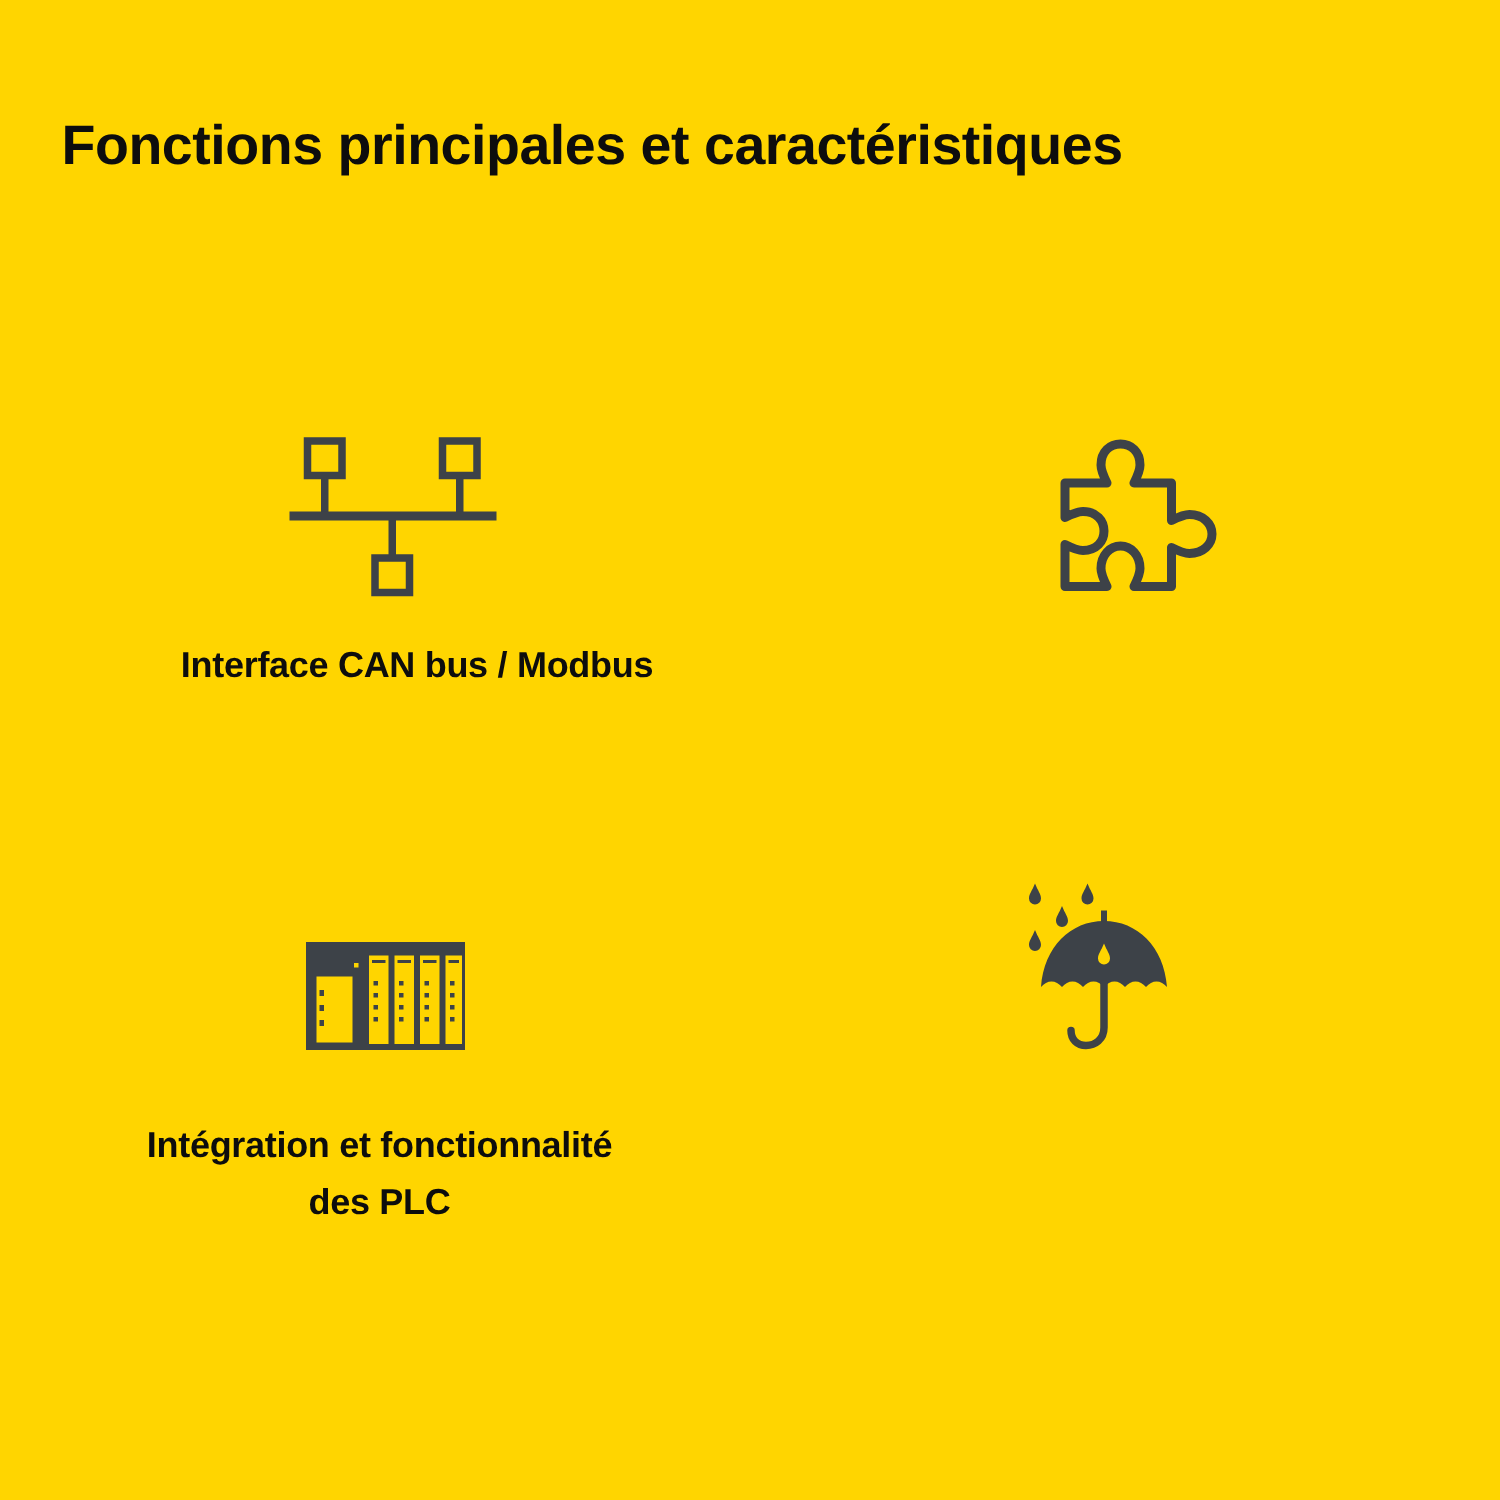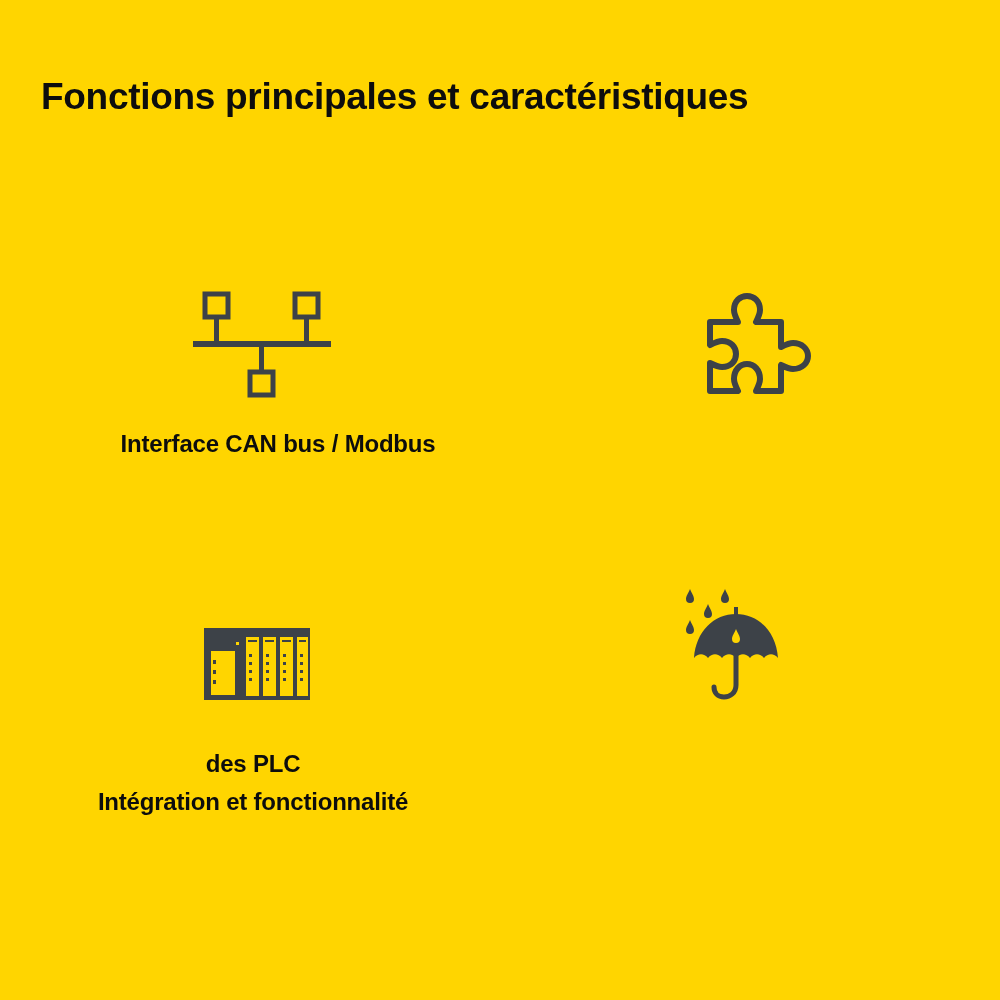--- a/index.html
+++ b/index.html
@@ -102,22 +102,22 @@
           <rect x="79" y="42" width="3" height="3"></rect>
           <rect x="79" y="50" width="3" height="3"></rect>
         <rect x="96" y="26" width="3" height="3"></rect>
           <rect x="96" y="34" width="3" height="3"></rect>
           <rect x="96" y="42" width="3" height="3"></rect>
           <rect x="96" y="50" width="3" height="3"></rect>
       </g>
     </svg>
   </div>
   <div class="label" style="left:53px; top:745px; width:400px;">
+    <div>Intégration et fonctionnalité</div>
     <div>des PLC</div>
-    <div>Intégration et fonctionnalité</div>
   </div>
 </div>
 
 <div class="feature">
   <div class="icon" style="left:684px; top:585px;">
     <svg width="112" height="118" viewBox="0 0 112 118">
       <g fill="#3D4248">
 
         <path d="M6 4 C4 9 2 11 2 14 A4 4 0 0 0 10 14 C10 11 8 9 6 4 Z"></path>
         <path d="M41 4 C39 9 37 11 37 14 A4 4 0 0 0 45 14 C45 11 43 9 41 4 Z"></path>

